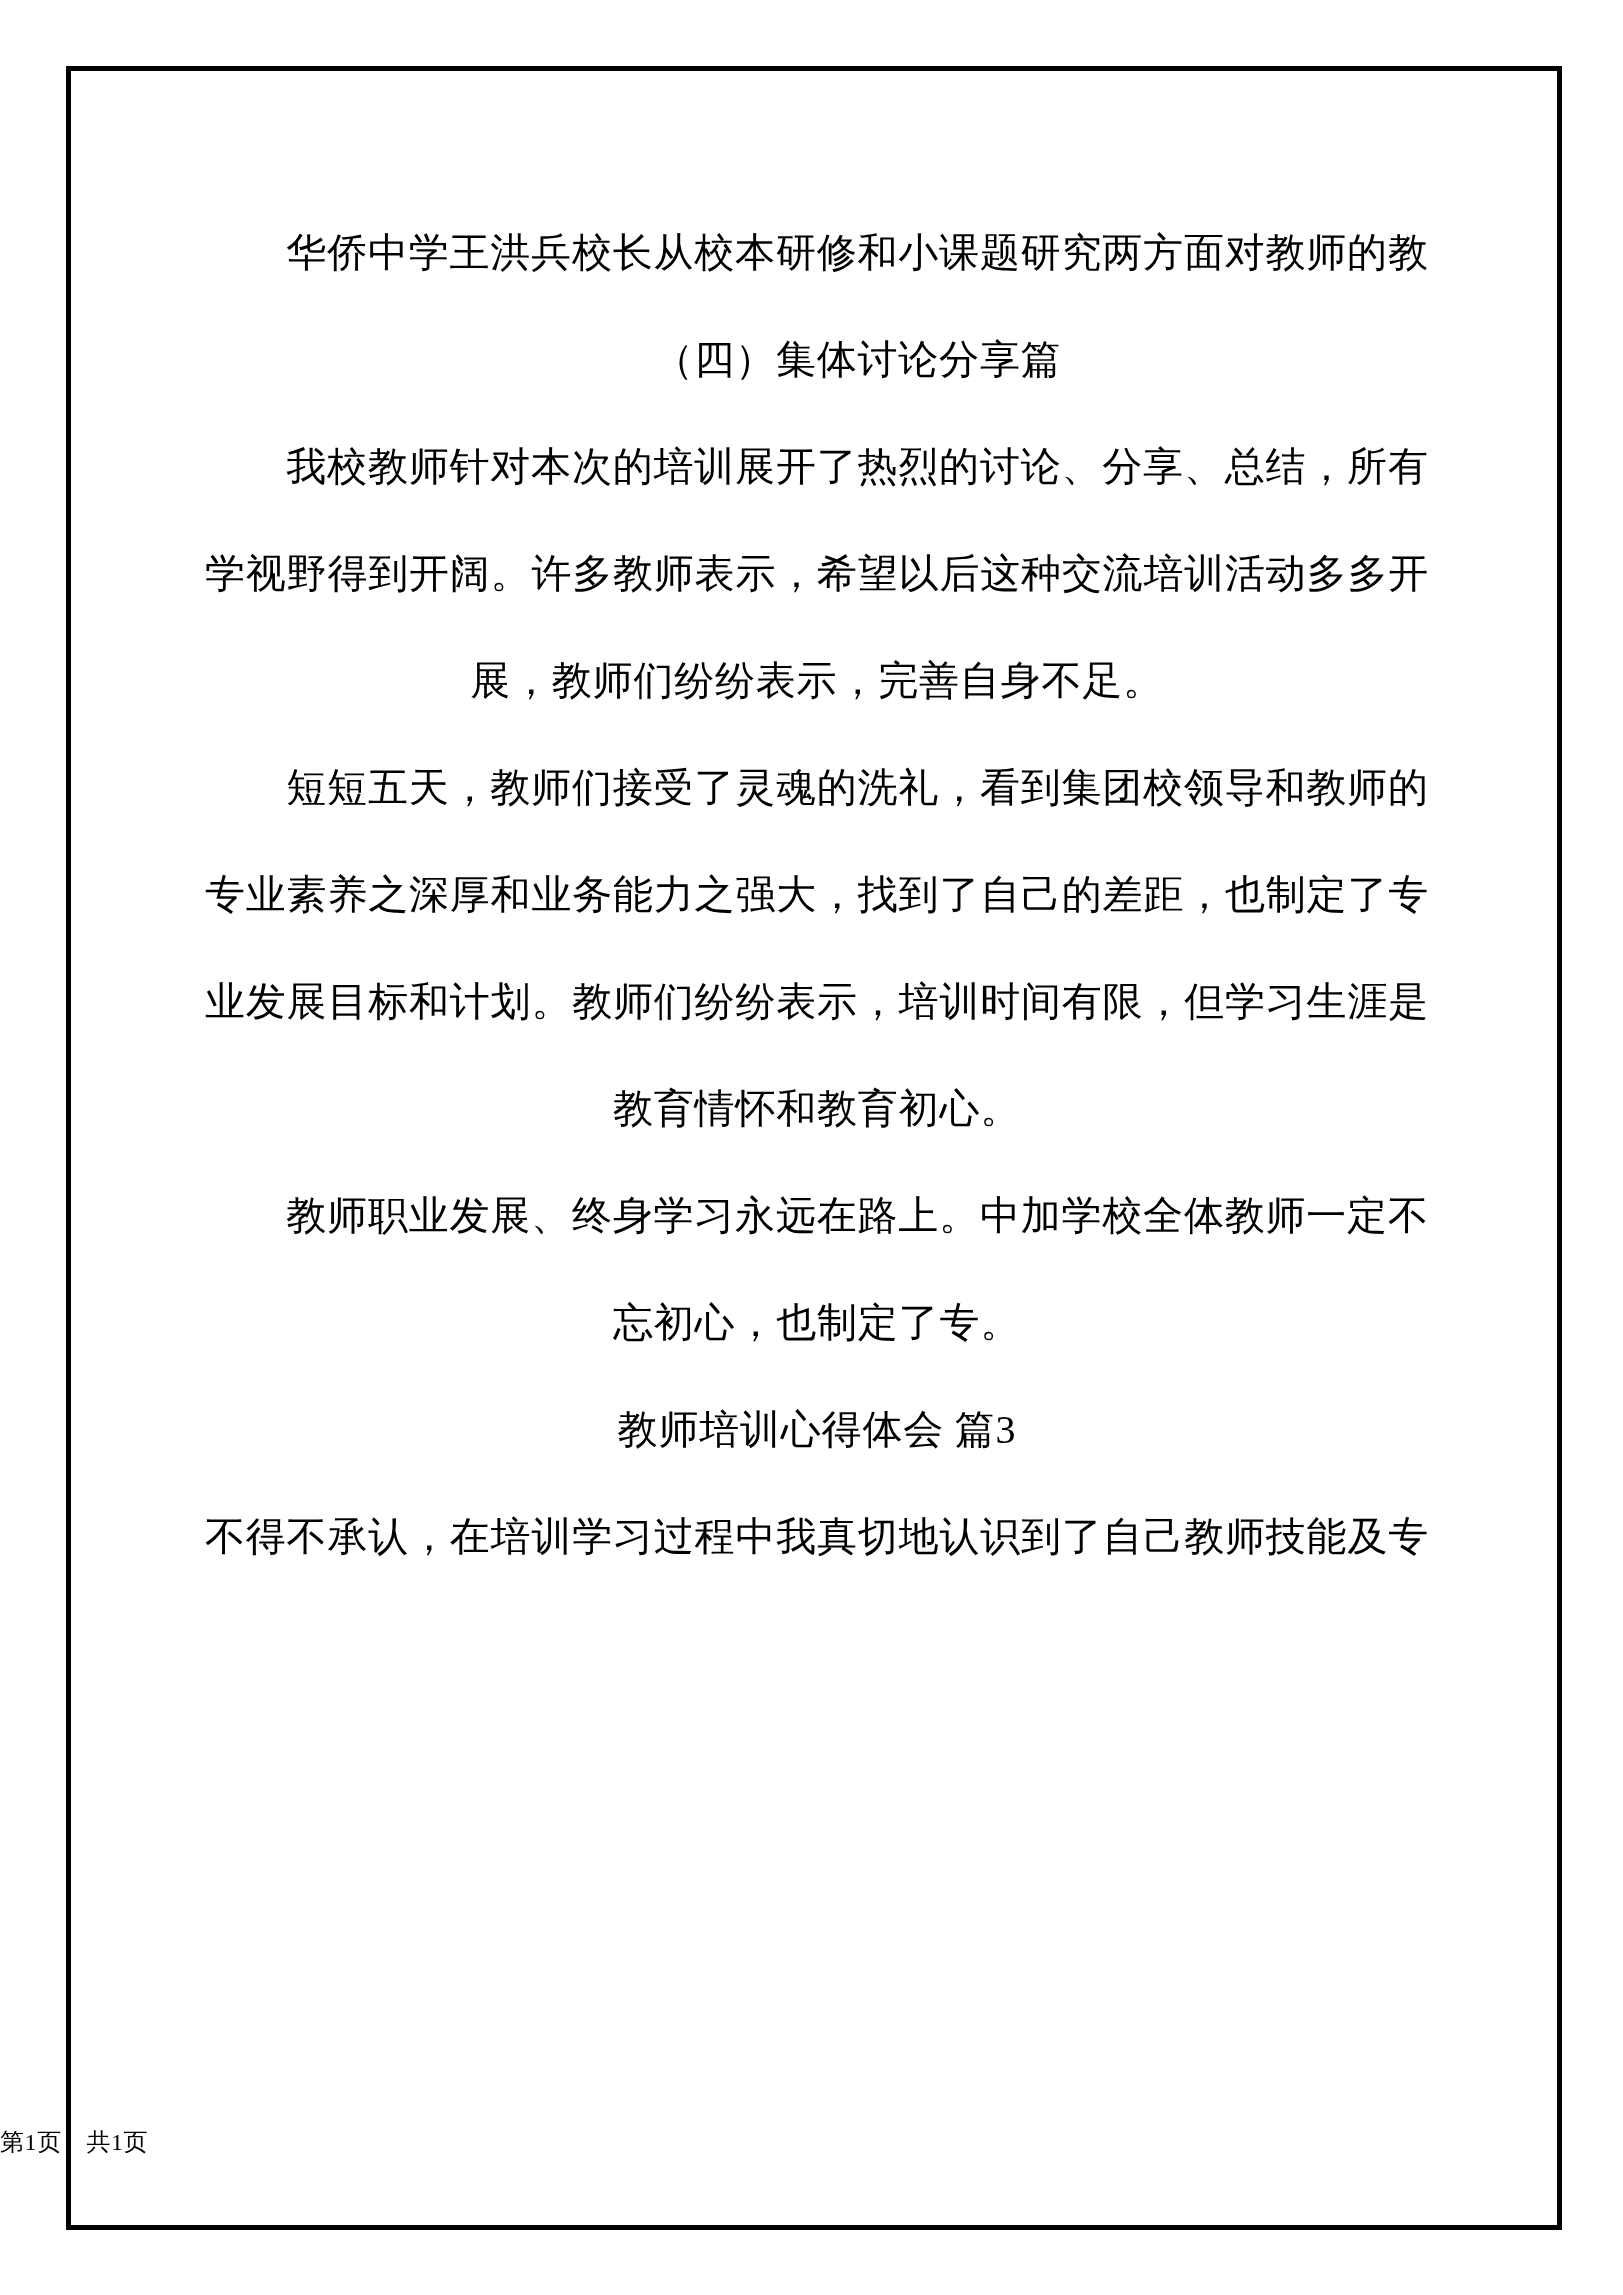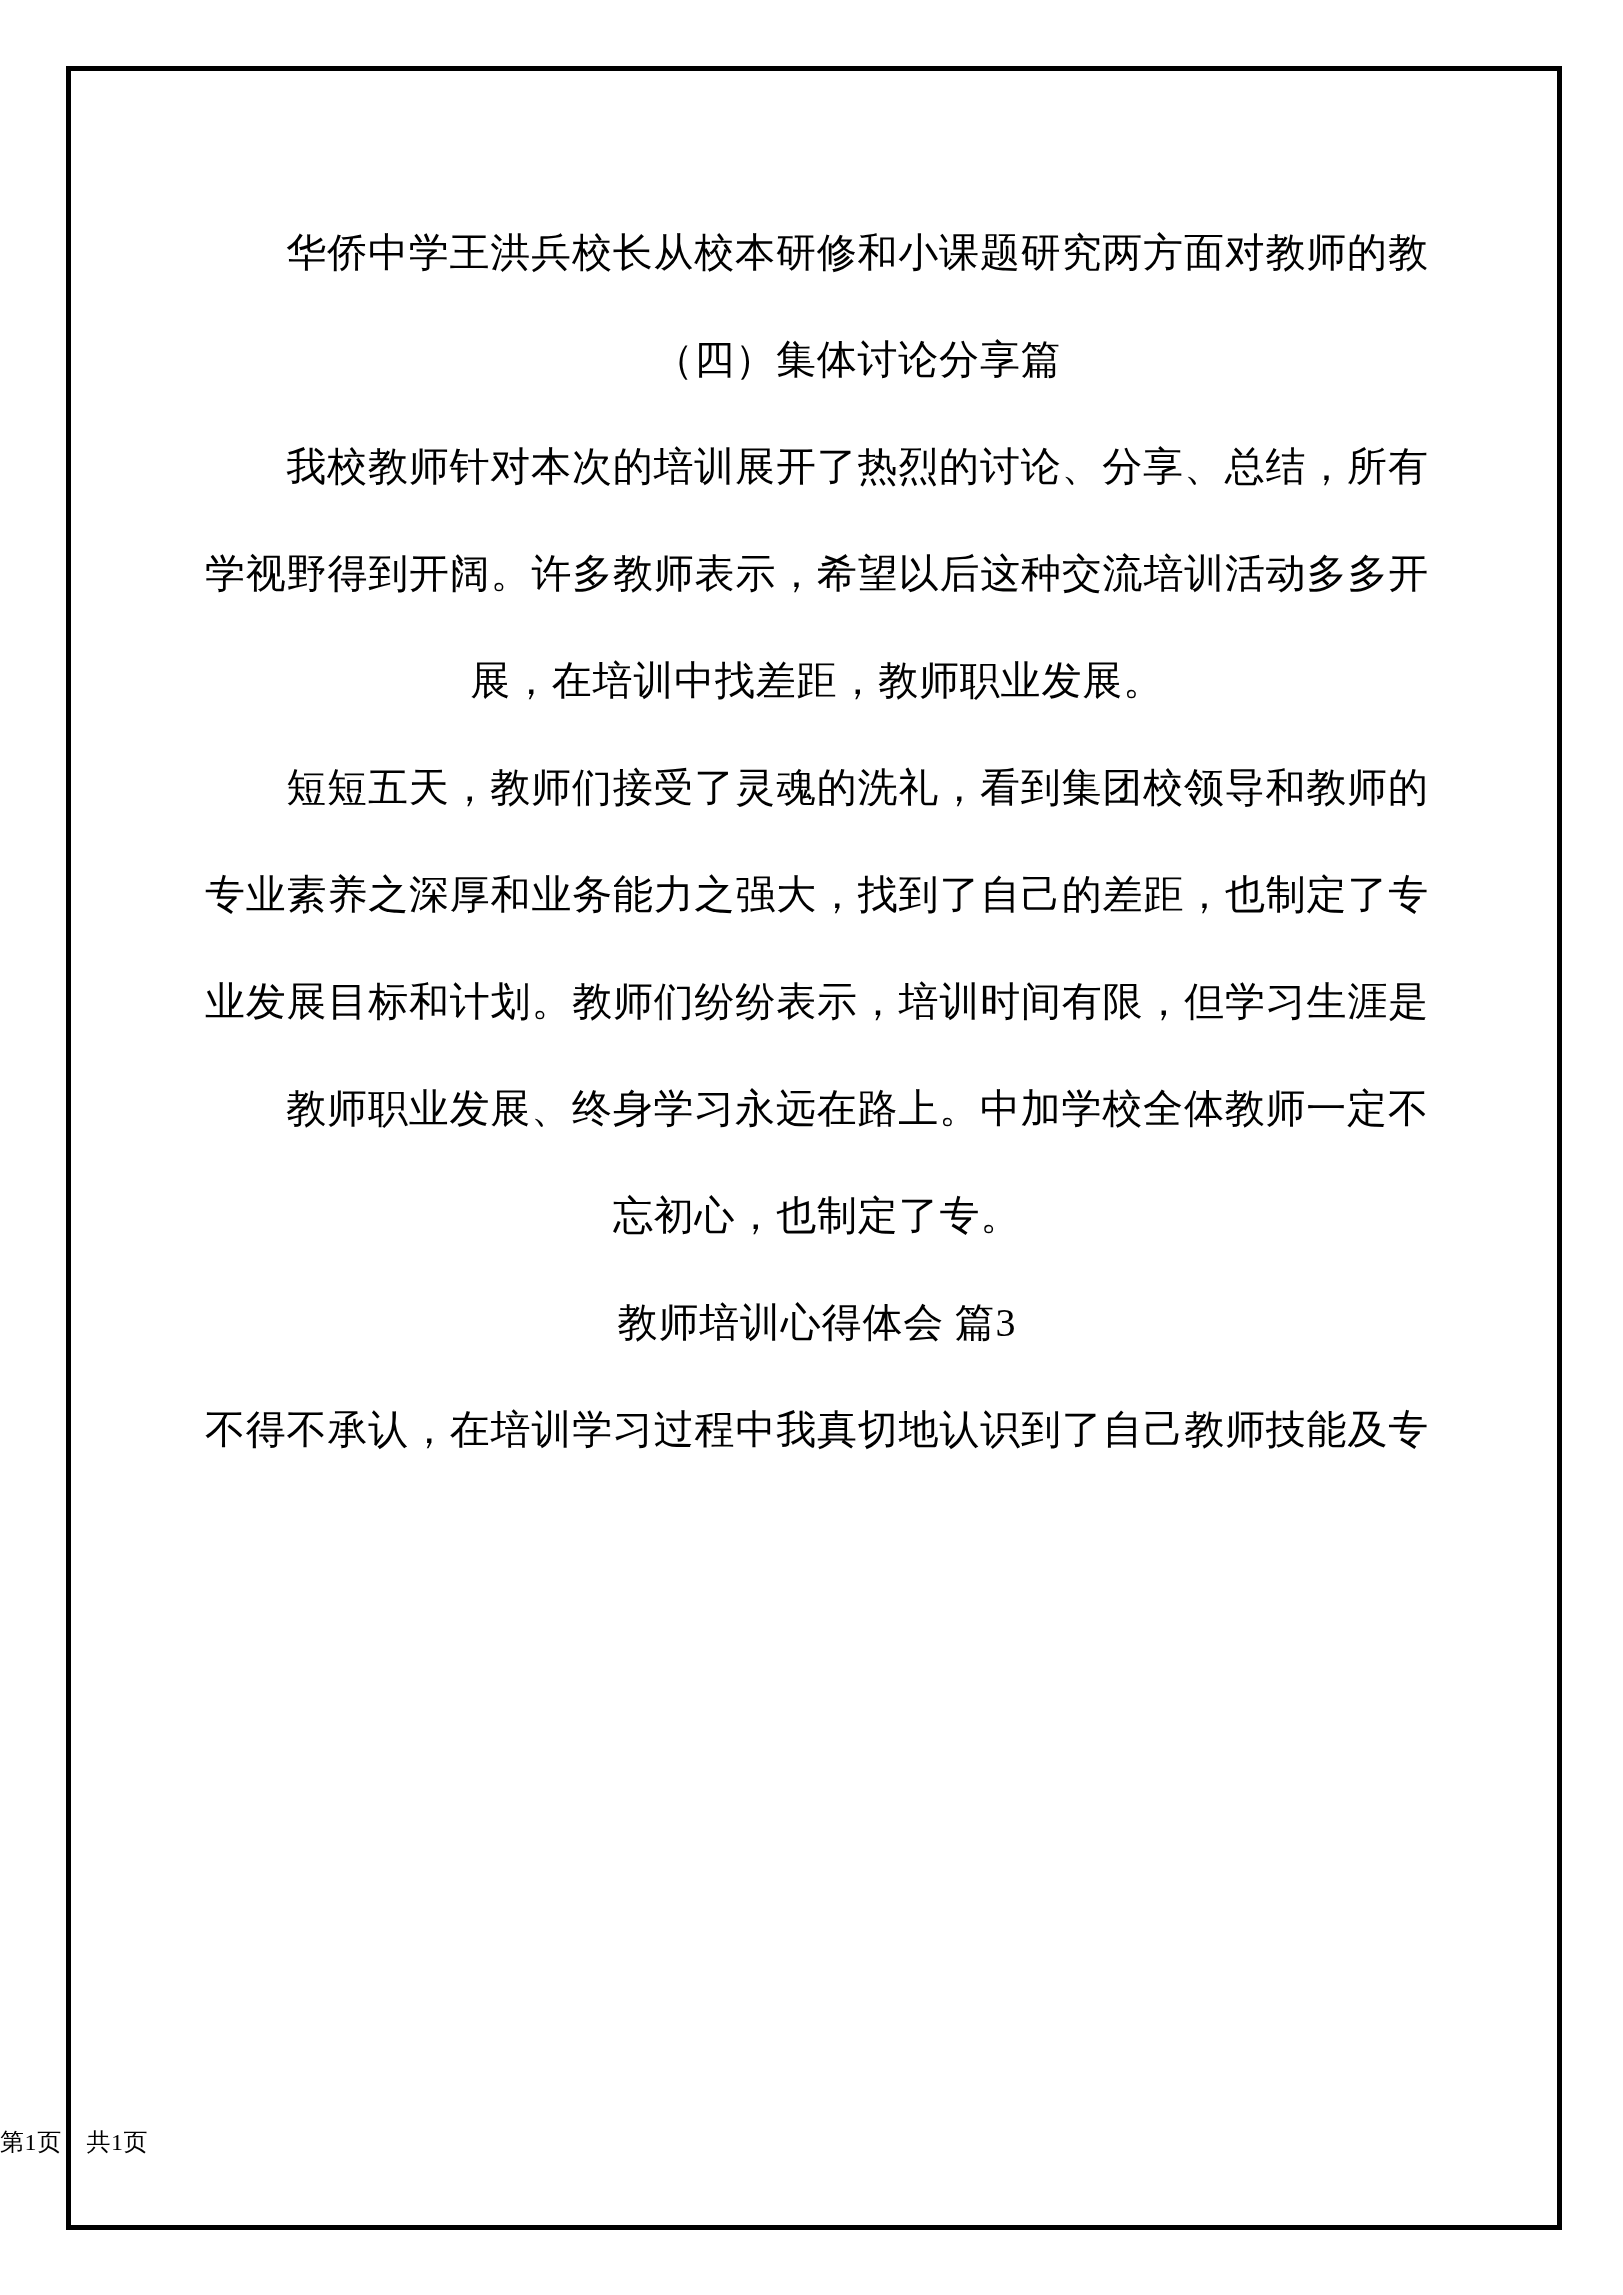--- a/index.html
+++ b/index.html
@@ -56,24 +56,25 @@
 </head>
 <body>
 
 <div class="page-border"></div>
 
 <div class="text-lines">
     <div class="text-line indent">华侨中学王洪兵校长从校本研修和小课题研究两方面对教师的教</div>
     <div class="text-line indent">（四）集体讨论分享篇</div>
     <div class="text-line indent">我校教师针对本次的培训展开了热烈的讨论、分享、总结，所有</div>
     <div class="text-line">学视野得到开阔。许多教师表示，希望以后这种交流培训活动多多开</div>
-    <div class="text-line">展，在培训中找差距，教师职业发展。</div>
+    <div class="text-line">展，教师们纷纷表示，完善自身不足。</div>
     <div class="text-line indent">短短五天，教师们接受了灵魂的洗礼，看到集团校领导和教师的</div>
     <div class="text-line">专业素养之深厚和业务能力之强大，找到了自己的差距，也制定了专</div>
     <div class="text-line">业发展目标和计划。教师们纷纷表示，培训时间有限，但学习生涯是</div>
+    <div class="text-line">教育情怀和教育初心。</div>
     <div class="text-line indent">教师职业发展、终身学习永远在路上。中加学校全体教师一定不</div>
     <div class="text-line">忘初心，也制定了专。</div>
     <div class="text-line">教师培训心得体会 篇3</div>
     <div class="text-line">不得不承认，在培训学习过程中我真切地认识到了自己教师技能及专</div>
   </div>
 
 <div class="page-footer">第1页　共1页</div>
 
 
 </body></html>

